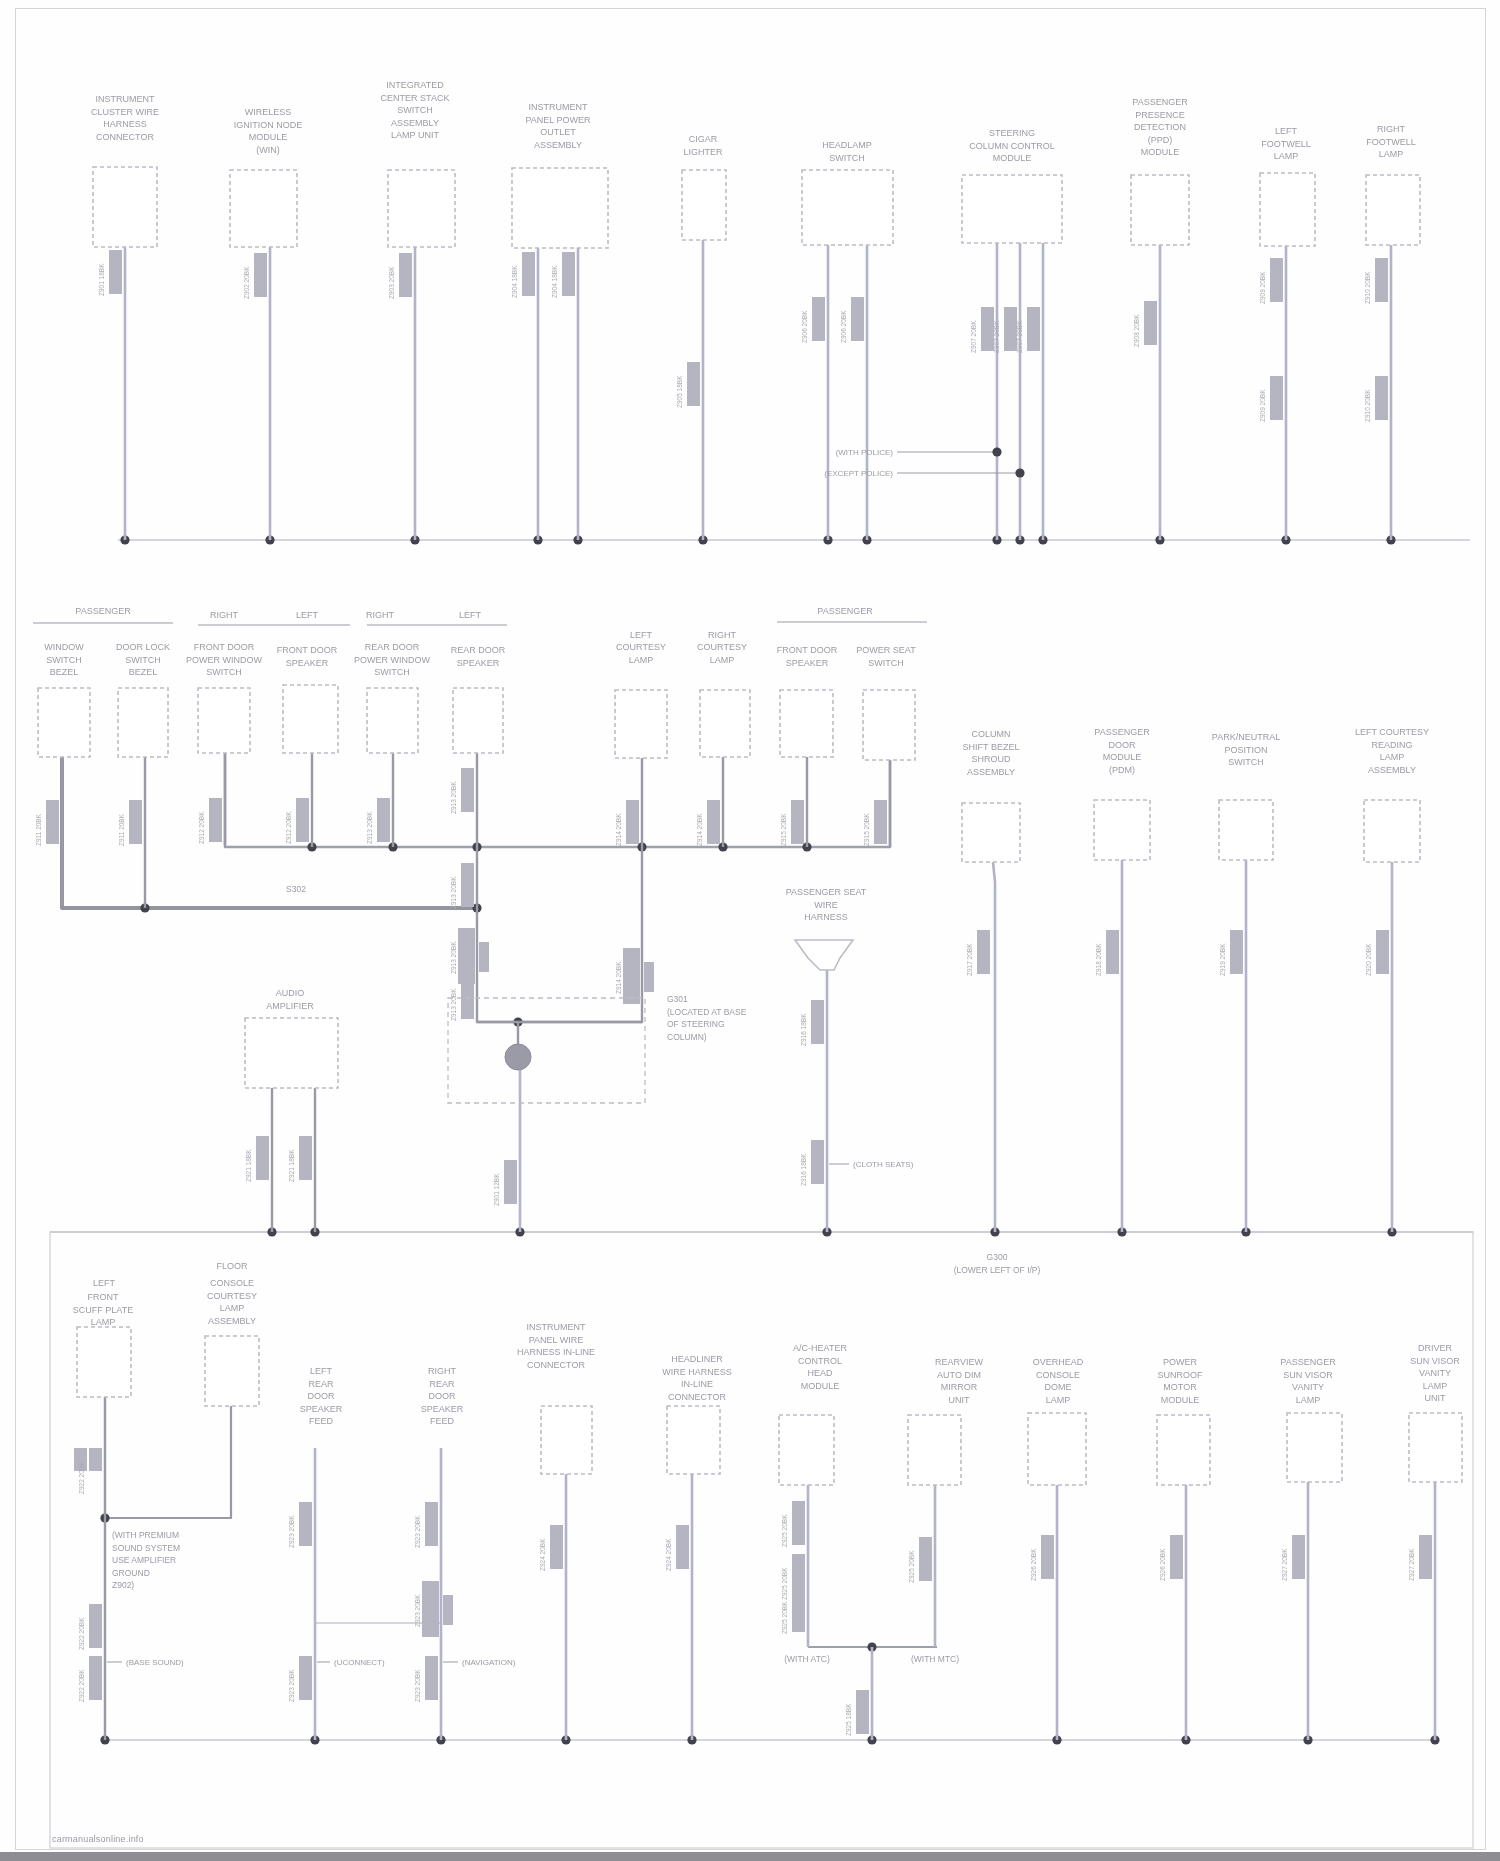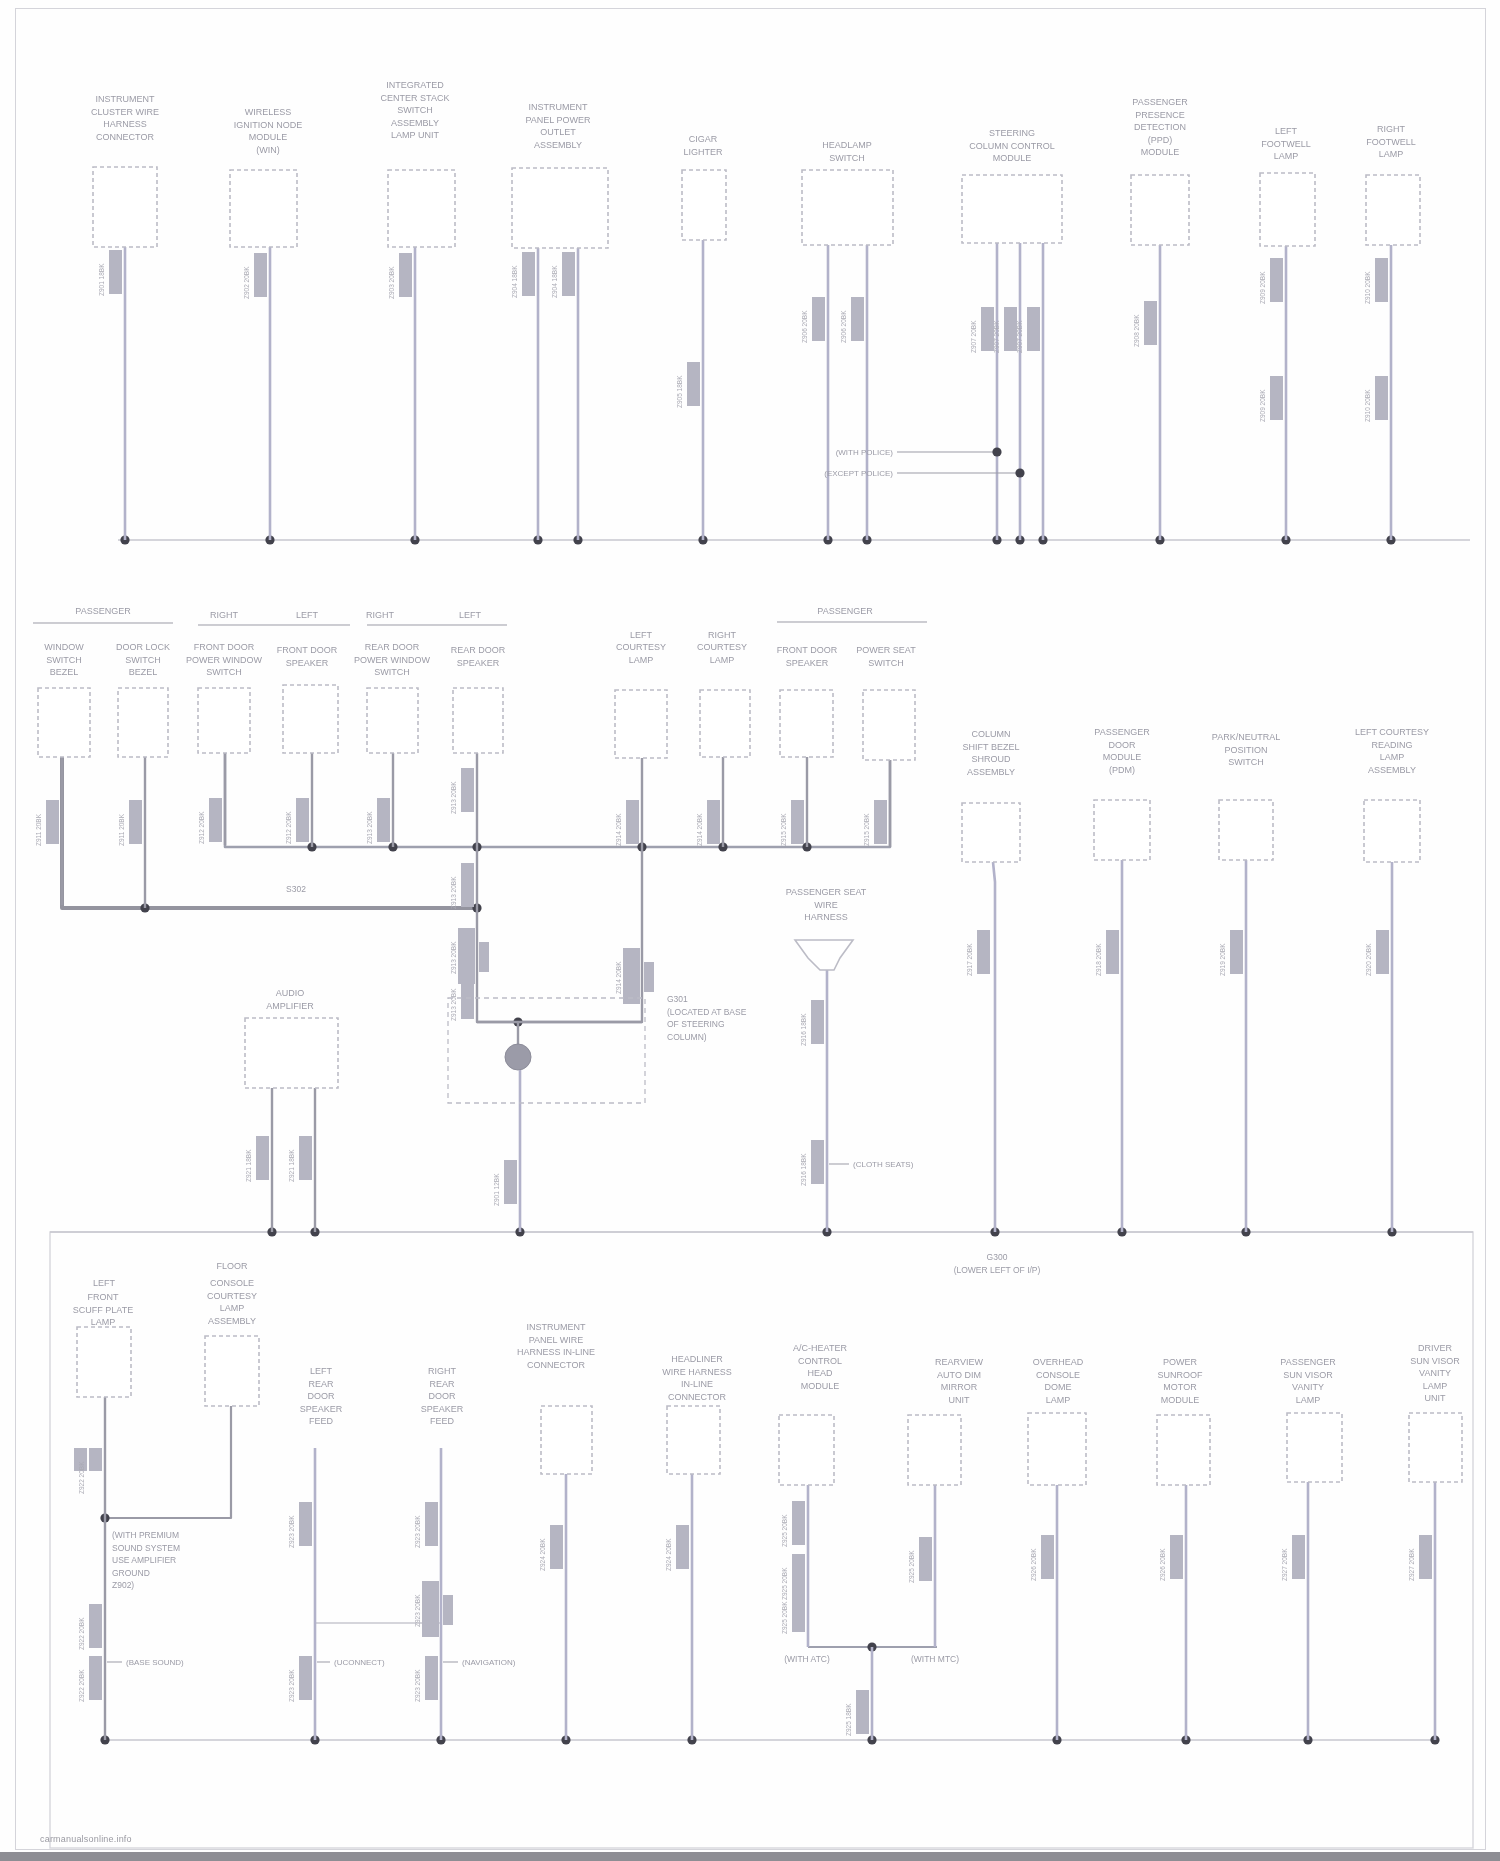--- a/index.html
+++ b/index.html
@@ -1,21 +1,21 @@
 <!DOCTYPE html>
 <html><head>
 <meta charset="utf-8">
 <style>
   html,body{margin:0;padding:0;background:#ffffff;}
   #page{position:relative;width:1500px;height:1861px;background:#fefefe;overflow:hidden;
         font-family:"Liberation Sans", sans-serif;}
   #page-border{position:absolute;left:15px;top:8px;width:1469px;height:1840px;
         border:1px solid #d4d4da;pointer-events:none;}
   #diagram-svg{position:absolute;left:0;top:0;filter:blur(0.65px);}
-  #watermark{position:absolute;left:40px;top:1834px;font-size:9px;color:#9a9aa2;
+  #watermark{position:absolute;left:52px;top:1834px;font-size:9px;color:#9a9aa2;
         letter-spacing:.2px;}
   #bottom-bar{position:absolute;left:0;top:1852px;width:1500px;height:9px;background:#8d8d93;}
   text{font-family:"Liberation Sans", sans-serif;}
 </style>
 </head>
 <body>
 
 <div id="page">
   <svg id="diagram-svg" width="1500" height="1861" viewBox="0 0 1500 1861">
       <rect x="50" y="1232" width="1423" height="616" fill="none" stroke="#d6d6dc" stroke-width="1.4"></rect>

